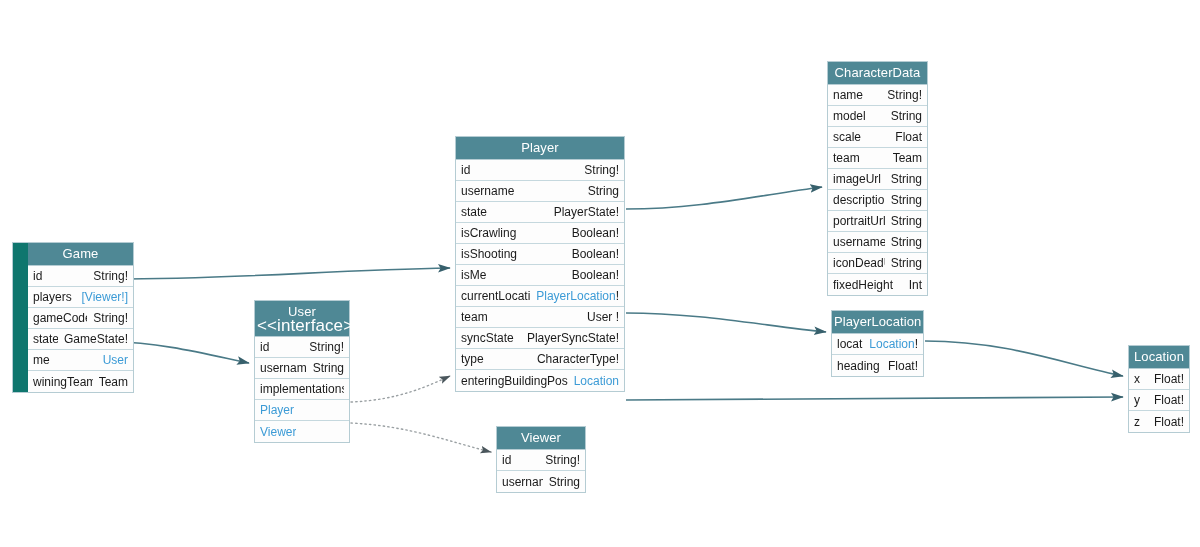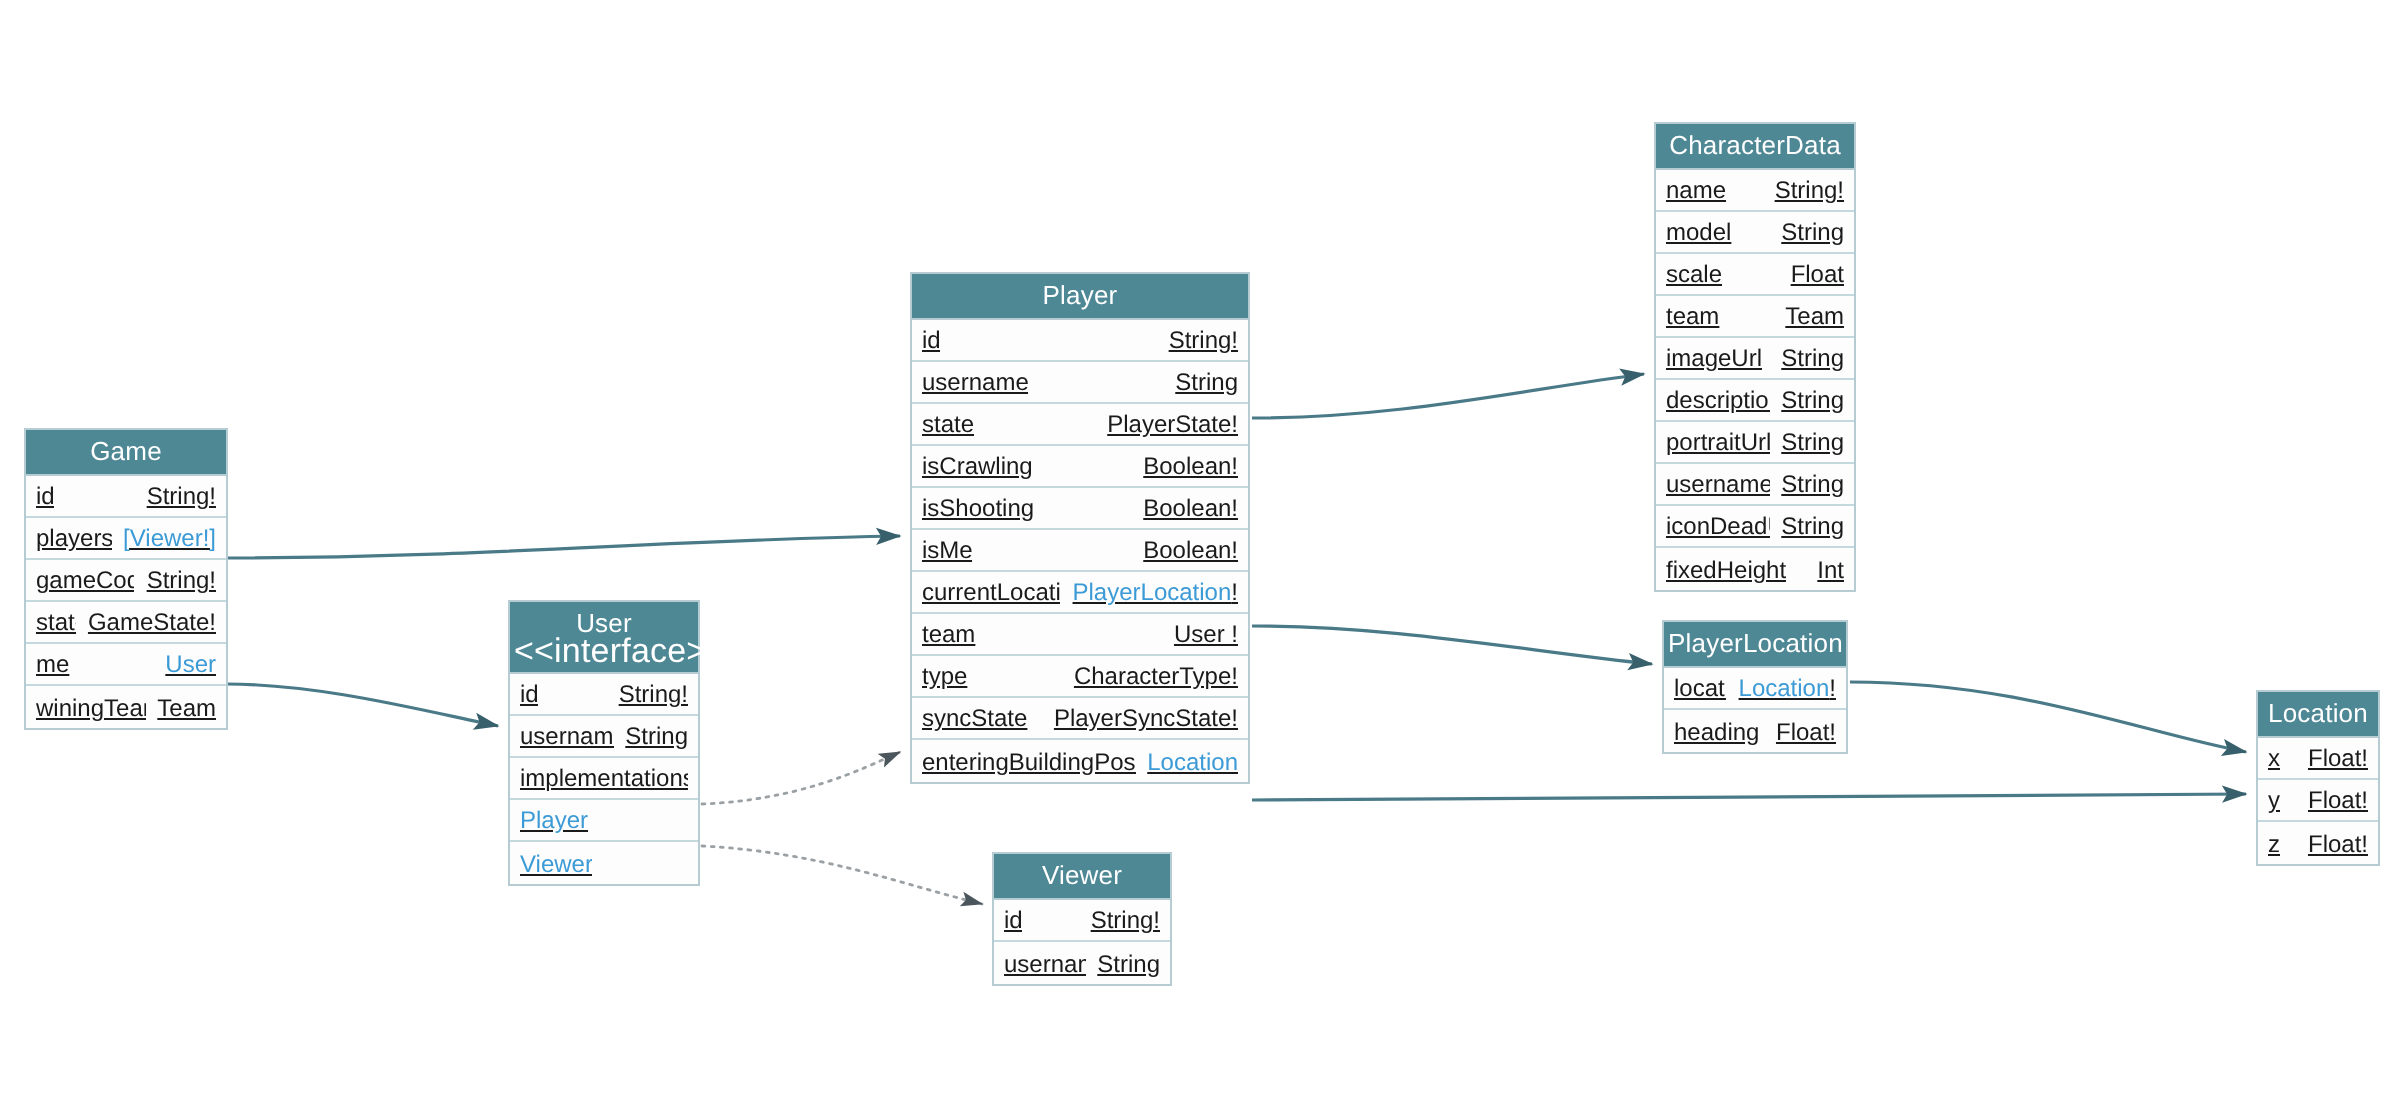--- a/index.html
+++ b/index.html
@@ -57,21 +57,20 @@
     justify-content: space-between;
     box-sizing: border-box;
     height: 21px;
     padding: 0 5px;
     font-size: 12px;
     color: #1a1a1a;
     border-bottom: 1px solid #c5d8de;
     background: #fdfdfd;
     white-space: nowrap;
     overflow: hidden;
-    text-decoration: underline;
   }
   .row:last-child { border-bottom: none; }
   .row .fname {
     text-align: left;
     overflow: hidden;
     text-overflow: clip;
   }
   .row .ftype {
     text-align: right;
     margin-left: 6px;
@@ -104,21 +103,21 @@
         <path d="M 626 209 C 700 209, 760 195, 822 187" fill="none" stroke="#4a7a87" stroke-width="1.6" marker-end="url(#arrow-solid)"></path>
         <path d="M 626 313 C 700 313, 765 326, 826 332" fill="none" stroke="#4a7a87" stroke-width="1.6" marker-end="url(#arrow-solid)"></path>
         <path d="M 925 341 C 1010 341, 1070 366, 1123 376" fill="none" stroke="#4a7a87" stroke-width="1.6" marker-end="url(#arrow-solid)"></path>
         <path d="M 626 400 C 830 400, 1000 398, 1123 397" fill="none" stroke="#4a7a87" stroke-width="1.6" marker-end="url(#arrow-solid)"></path>
         <path d="M 351 402 C 400 400, 430 385, 450 376" fill="none" stroke="#9aa0a3" stroke-width="1.4" stroke-dasharray="1.4 3.2" stroke-linecap="round" marker-end="url(#arrow-dotted)"></path>
         <path d="M 351 423 C 410 426, 450 442, 491 452" fill="none" stroke="#9aa0a3" stroke-width="1.4" stroke-dasharray="1.4 3.2" stroke-linecap="round" marker-end="url(#arrow-dotted)"></path>
       </g>
   </svg>
 
   <div id="entity-layer">
-      <div class="entity" style="left: 12px; top: 214px; width: 102px;">
+      <div class="entity" style="left: 12px; top: 242px; width: 122px; padding-left: 15px;">
         <div class="entity-header"><span>Game</span></div>
         <div class="row">
           <span class="fname">id</span>
           <span class="ftype">String!</span>
         </div>
         <div class="row">
           <span class="fname">players</span>
           <span class="ftype"><span class="link">[Viewer!]</span></span>
         </div>
         <div class="row">
@@ -186,28 +185,28 @@
         </div>
         <div class="row">
           <span class="fname">currentLocation</span>
           <span class="ftype"><span class="link">PlayerLocation</span><span class="bang">!</span></span>
         </div>
         <div class="row">
           <span class="fname">team</span>
           <span class="ftype">User !</span>
         </div>
         <div class="row">
+          <span class="fname">syncState</span>
+          <span class="ftype">PlayerSyncState!</span>
+        </div>
+        <div class="row">
           <span class="fname">type</span>
           <span class="ftype">CharacterType!</span>
         </div>
         <div class="row">
-          <span class="fname">syncState</span>
-          <span class="ftype">PlayerSyncState!</span>
-        </div>
-        <div class="row">
           <span class="fname">enteringBuildingPosition</span>
           <span class="ftype"><span class="link">Location</span></span>
         </div>
       </div>
       <div class="entity" style="left: 496px; top: 426px; width: 90px;">
         <div class="entity-header"><span>Viewer</span></div>
         <div class="row">
           <span class="fname">id</span>
           <span class="ftype">String!</span>
         </div>

